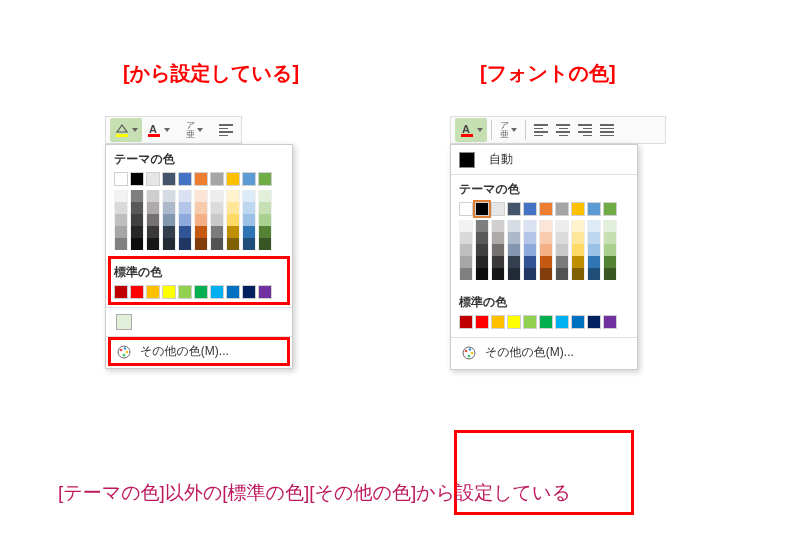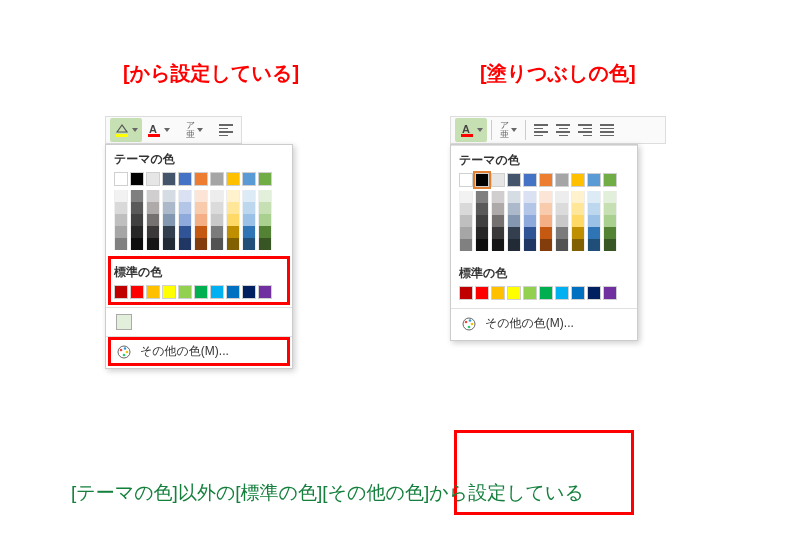--- a/index.html
+++ b/index.html
@@ -89,46 +89,45 @@
     cursor: pointer;
     font-size: 12px;
   }
   .hl-box {
     border: 3px solid #ff0000;
     position: absolute;
     pointer-events: none;
   }
   .footer-text {
     position: absolute;
-    color: #15803d;
+    color: #be185d;
     font-size: 19px;
     line-height: 1.4;
     font-weight: 500;
-    margin-left: 13px;
   }
   .auto-swatch {
     width: 16px; height: 16px;
     background: #000;
     border: 1px solid #888;
     margin-right: 6px;
   }
   .align-icon {
     width: 14px; height: 12px;
     display: flex; flex-direction: column; justify-content: space-between;
   }
   .align-icon span { height: 1.5px; background: #666; }
   .ruby-icon {
     font-size: 9px; line-height: 1; text-align: center; color: #666;
   }
 </style>
 </head>
 <body>
 
 <div class="title-red" style="left:123px; top:60px;">[から設定している]</div>
-<div class="title-red" style="left:480px; top:60px;">[塗りつぶしの色]</div>
+<div class="title-red" style="left:480px; top:60px;">[フォントの色]</div>
 
 <div class="toolbar" style="position:absolute; left:105px; top:116px; width:137px; border:1px solid #ddd;">
   <div class="toolbar-btn active">
     <svg width="16" height="16">
         <path d="M3 10 L8 3 L13 10 Z" fill="none" stroke="#555" stroke-width="1.2"></path>
         <rect x="2" y="12" width="12" height="3" fill="#ffff00"></rect>
       </svg>
     <span class="caret"></span>
   </div>
   <div class="toolbar-btn">
@@ -317,20 +316,24 @@
       <div class="align-icon">
         <span style="width:14px"></span>
         <span style="width:14px"></span>
         <span style="width:14px"></span>
         <span style="width:14px"></span>
       </div>
     </div>
 </div>
 
 <div class="dropdown" style="left:450px; top:144px; width:188px;">
+  <div class="menu-item" style="padding:6px 8px;">
+    <span class="auto-swatch"></span>
+    <span>自動</span>
+  </div>
   <div style="border-top:1px solid #e0e0e0;"></div>
   <div class="section-label">テーマの色</div>
   <div class="swatch-row" id="font-theme-row">
       <div class="swatch" style="background: rgb(255, 255, 255);"></div>
       <div class="swatch selected" style="background: rgb(0, 0, 0);"></div>
       <div class="swatch" style="background: rgb(231, 230, 230);"></div>
       <div class="swatch" style="background: rgb(68, 84, 106);"></div>
       <div class="swatch" style="background: rgb(68, 114, 196);"></div>
       <div class="swatch" style="background: rgb(237, 125, 49);"></div>
       <div class="swatch" style="background: rgb(165, 165, 165);"></div>

